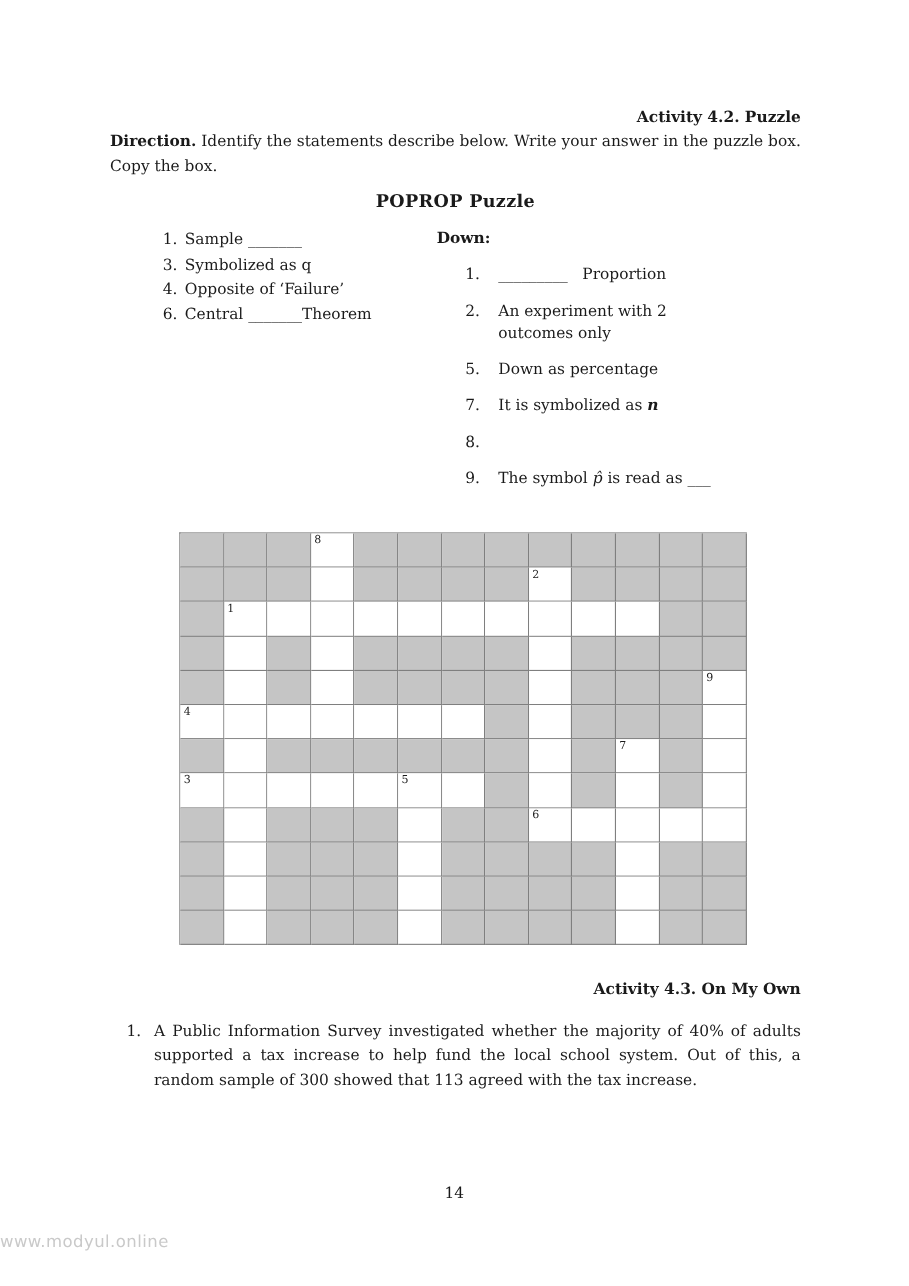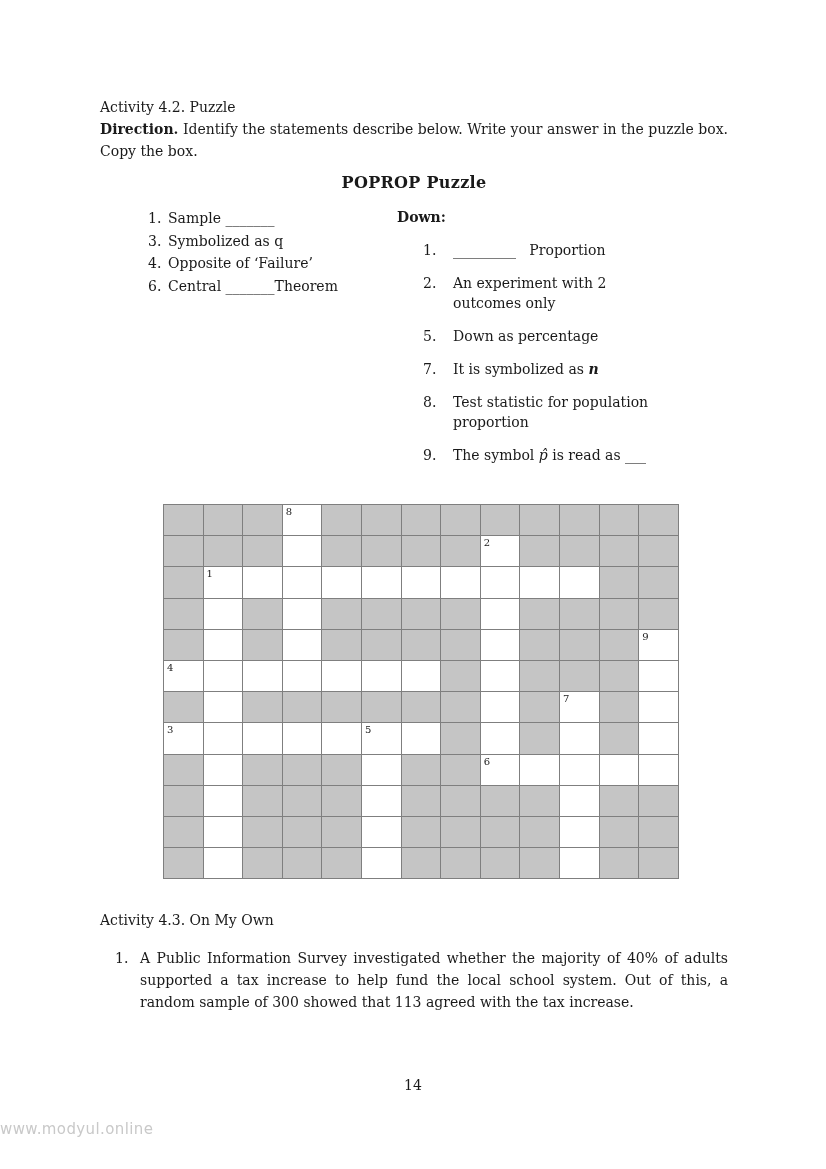--- a/index.html
+++ b/index.html
@@ -5,21 +5,21 @@
   html, body { margin:0; padding:0; }
   body {
     width:826px; height:1169px;
     background:#ffffff;
     font-family:"DejaVu Serif", serif;
     font-size:14px; line-height:22px; color:#1a1a1a;
     position:relative; overflow:hidden;
   }
   .content { position:absolute; left:100px; top:96px; width:628px; }
 
-  .doc-title { font-weight:normal; }
+  .doc-title { font-weight:bold;text-align:right; }
   p { margin:0; }
   .justify { text-align:justify; }
 
   .puzzle-title {
     font-size:16px; font-weight:bold; text-align:center;
     margin:8px 0 10px 0; line-height:26px; letter-spacing:0.3px;
   }
 
   
   .clues { display:flex; margin-top:4px; }
@@ -119,22 +119,20 @@
         <div class="down-item">
             <span class="clue-num">5.</span>
             <span class="clue-text pw">Down as percentage</span>
           </div>
         <div class="down-item">
             <span class="clue-num">7.</span>
             <span class="clue-text"><span>It is symbolized as</span>&nbsp;<span class="sym-n">n</span></span>
           </div>
         <div class="down-item">
             <span class="clue-num">8.</span>
-            <span class="clue-text pw">Test statistic for population
-proportion</span>
           </div>
         <div class="down-item">
             <span class="clue-num">9.</span>
             <span class="clue-text"><span>The symbol</span>&nbsp;<span class="sym-phat">p̂</span>&nbsp;<span>is read as ___</span></span>
           </div>
       </div>
     </div>
 
   </div>
 

